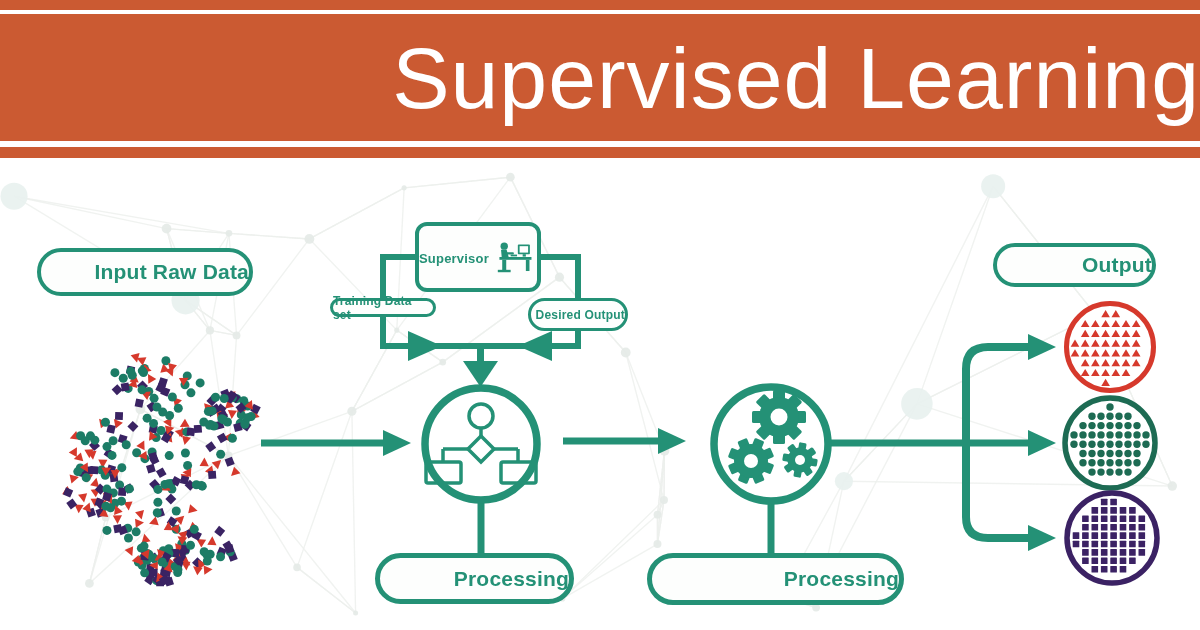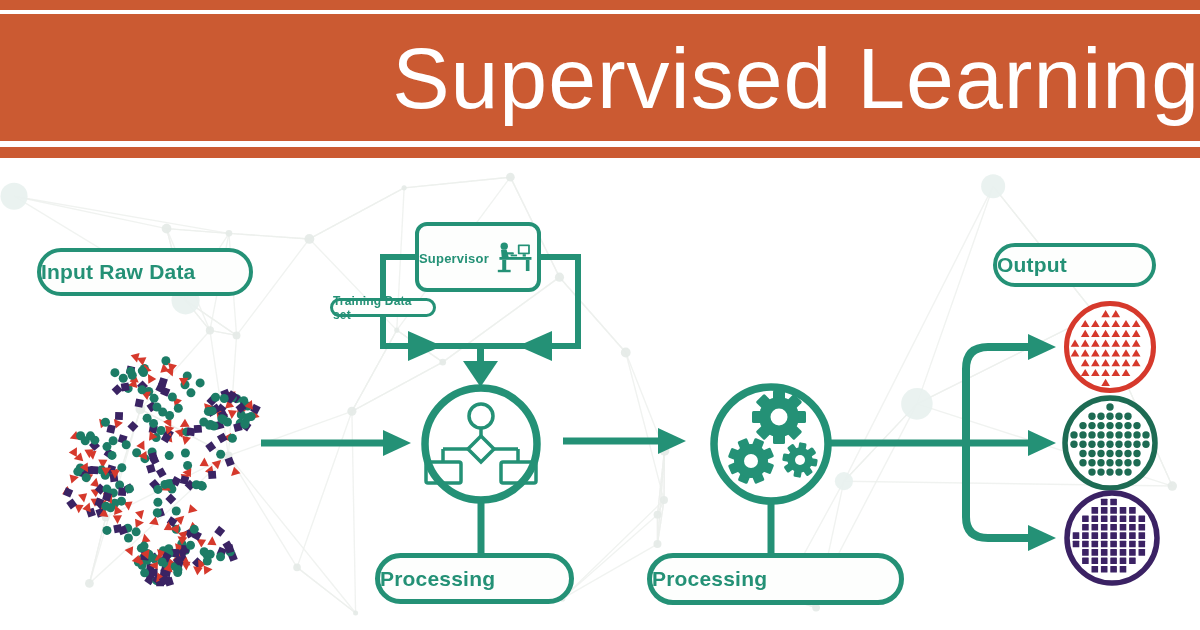--- a/index.html
+++ b/index.html
@@ -25,21 +25,21 @@
   .hdr-title{color:#ffffff;font-size:86px;font-weight:400;letter-spacing:1px;line-height:1;}
   
   #diagram-svg{position:absolute;left:0;top:0;width:1200px;height:630px;z-index:1;}
   .gl{stroke:var(--green);fill:none;}
   .gf{fill:var(--green);stroke:none;}
   .node-circle{fill:#ffffff;stroke:var(--green);stroke-width:7.5;}
   .icon-stroke{stroke:var(--green);stroke-width:3.5;fill:none;}
   
   .lbl{
     position:absolute;box-sizing:border-box;background:#fdfefd;
-    border:4px solid var(--green);display:flex;align-items:center;justify-content:flex-start;
+    border:4px solid var(--green);display:flex;align-items:center;justify-content:flex-end;
     color:var(--green);font-weight:bold;z-index:3;letter-spacing:.2px;
   }
   .lbl-input{left:37px;top:248px;width:216px;height:48px;border-radius:26px;font-size:21px;}
   .lbl-supervisor{left:415px;top:222px;width:126px;height:70px;border-radius:12px;
     flex-direction:row;justify-content:flex-start;padding-top:3px;font-size:13px;}
   .lbl-training{left:330px;top:298px;width:106px;height:19px;border-radius:17px;font-size:12px;border-width:3px;}
   .lbl-desired{left:528px;top:298px;width:100px;height:33px;border-radius:17px;font-size:12px;border-width:3px;}
   .lbl-algorithm{left:375px;top:553px;width:199px;height:51px;border-radius:26px;font-size:21px;border-width:5px;}
   .lbl-processing{left:647px;top:553px;width:257px;height:52px;border-radius:26px;font-size:21px;border-width:5px;}
   .lbl-output{left:993px;top:243px;width:163px;height:44px;border-radius:22px;font-size:21px;}
@@ -777,20 +777,23 @@
         <rect x="46" y="24" width="4.5" height="14"></rect>
       </g>
       <rect x="38.2" y="7" width="10.6" height="8" fill="#ffffff"></rect>
     </svg>
   </div>
 
   <div class="lbl lbl-training">
     <span>Training Data set</span>
   </div>
 
+  <div class="lbl lbl-desired">
+    <span>Desired Output</span>
+  </div>
 
   <div class="lbl lbl-algorithm">
     <span>Processing</span>
   </div>
 
   <div class="lbl lbl-output">
     <span>Output</span>
   </div>
 
   <div class="lbl lbl-processing">

